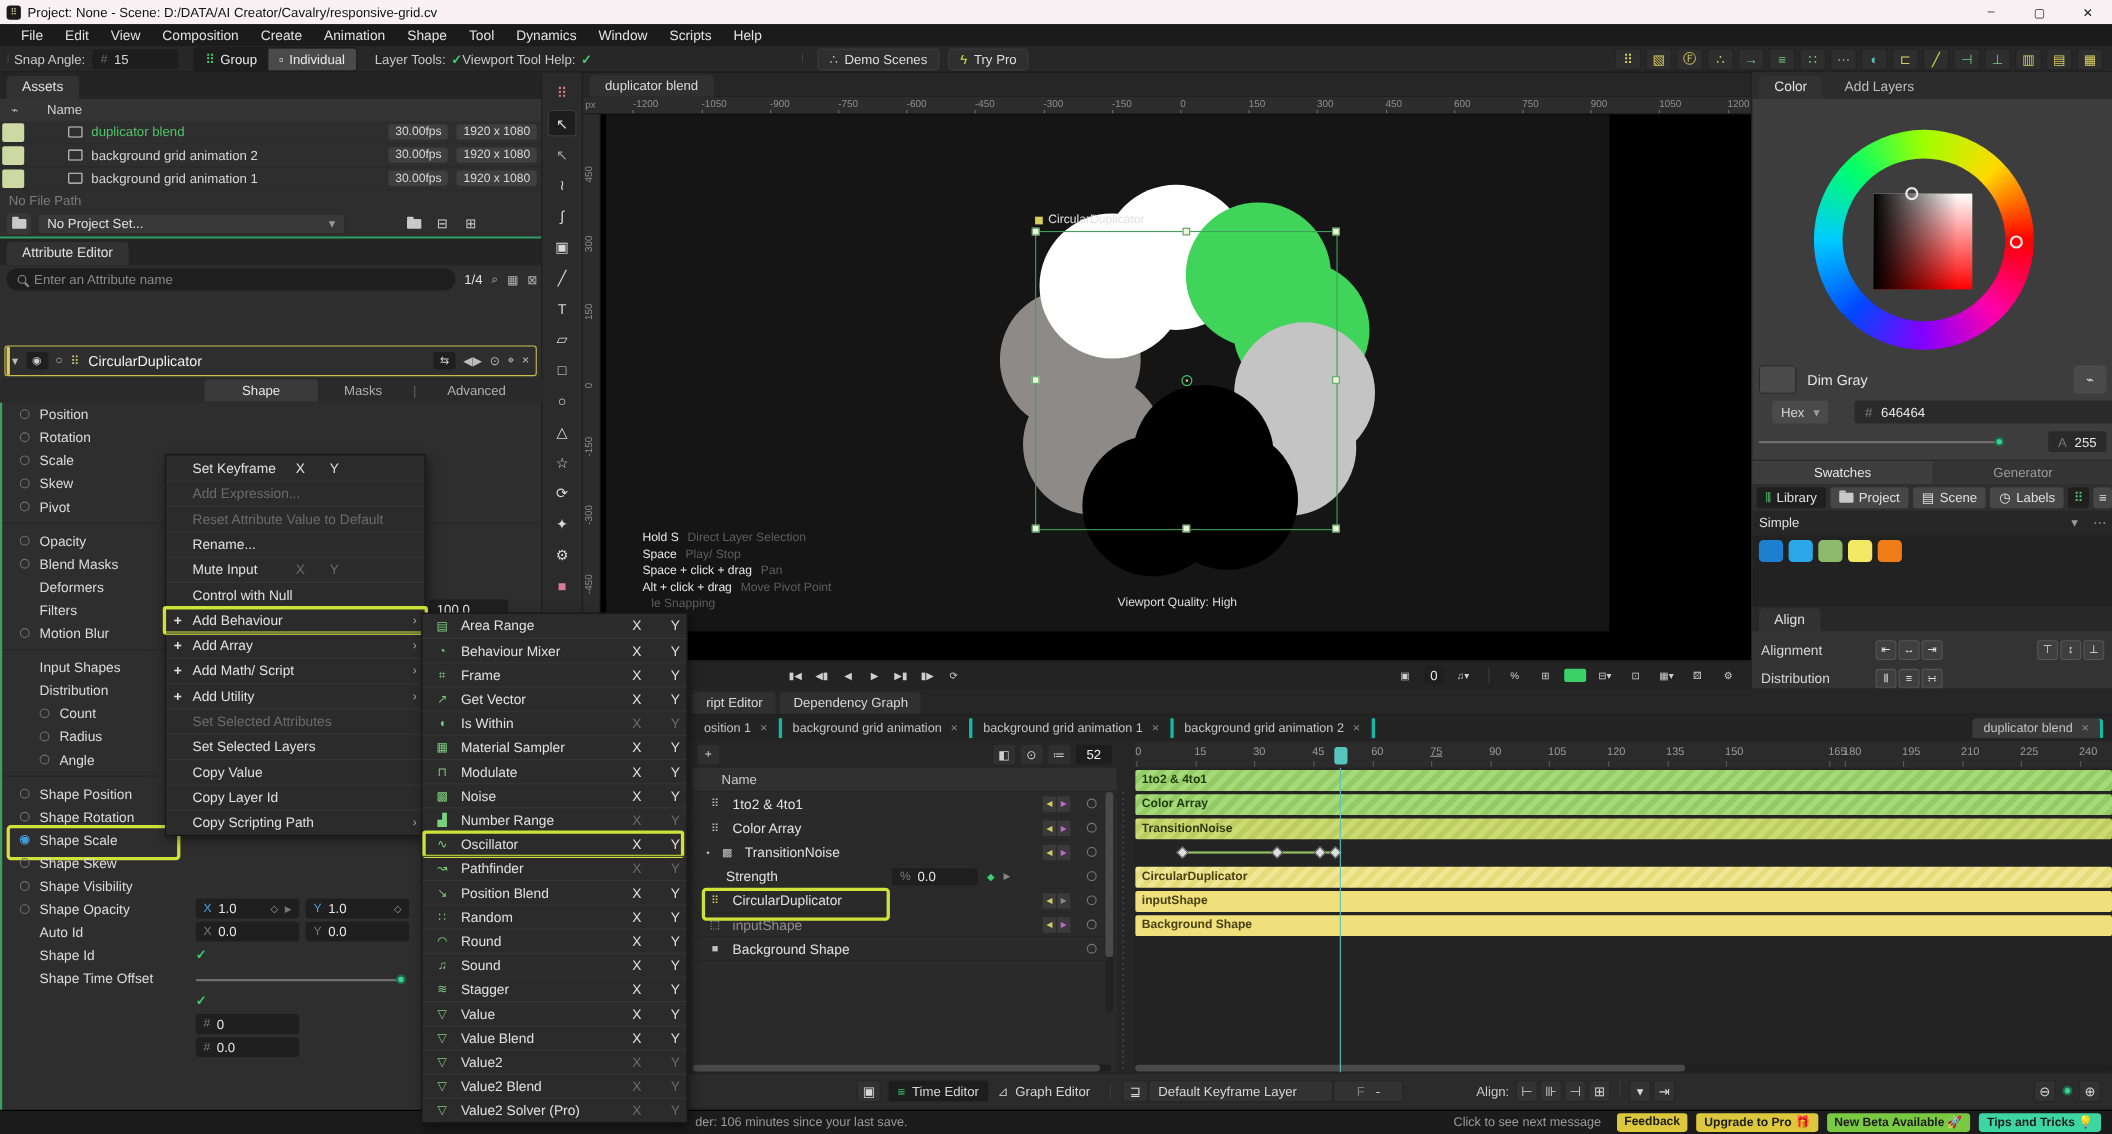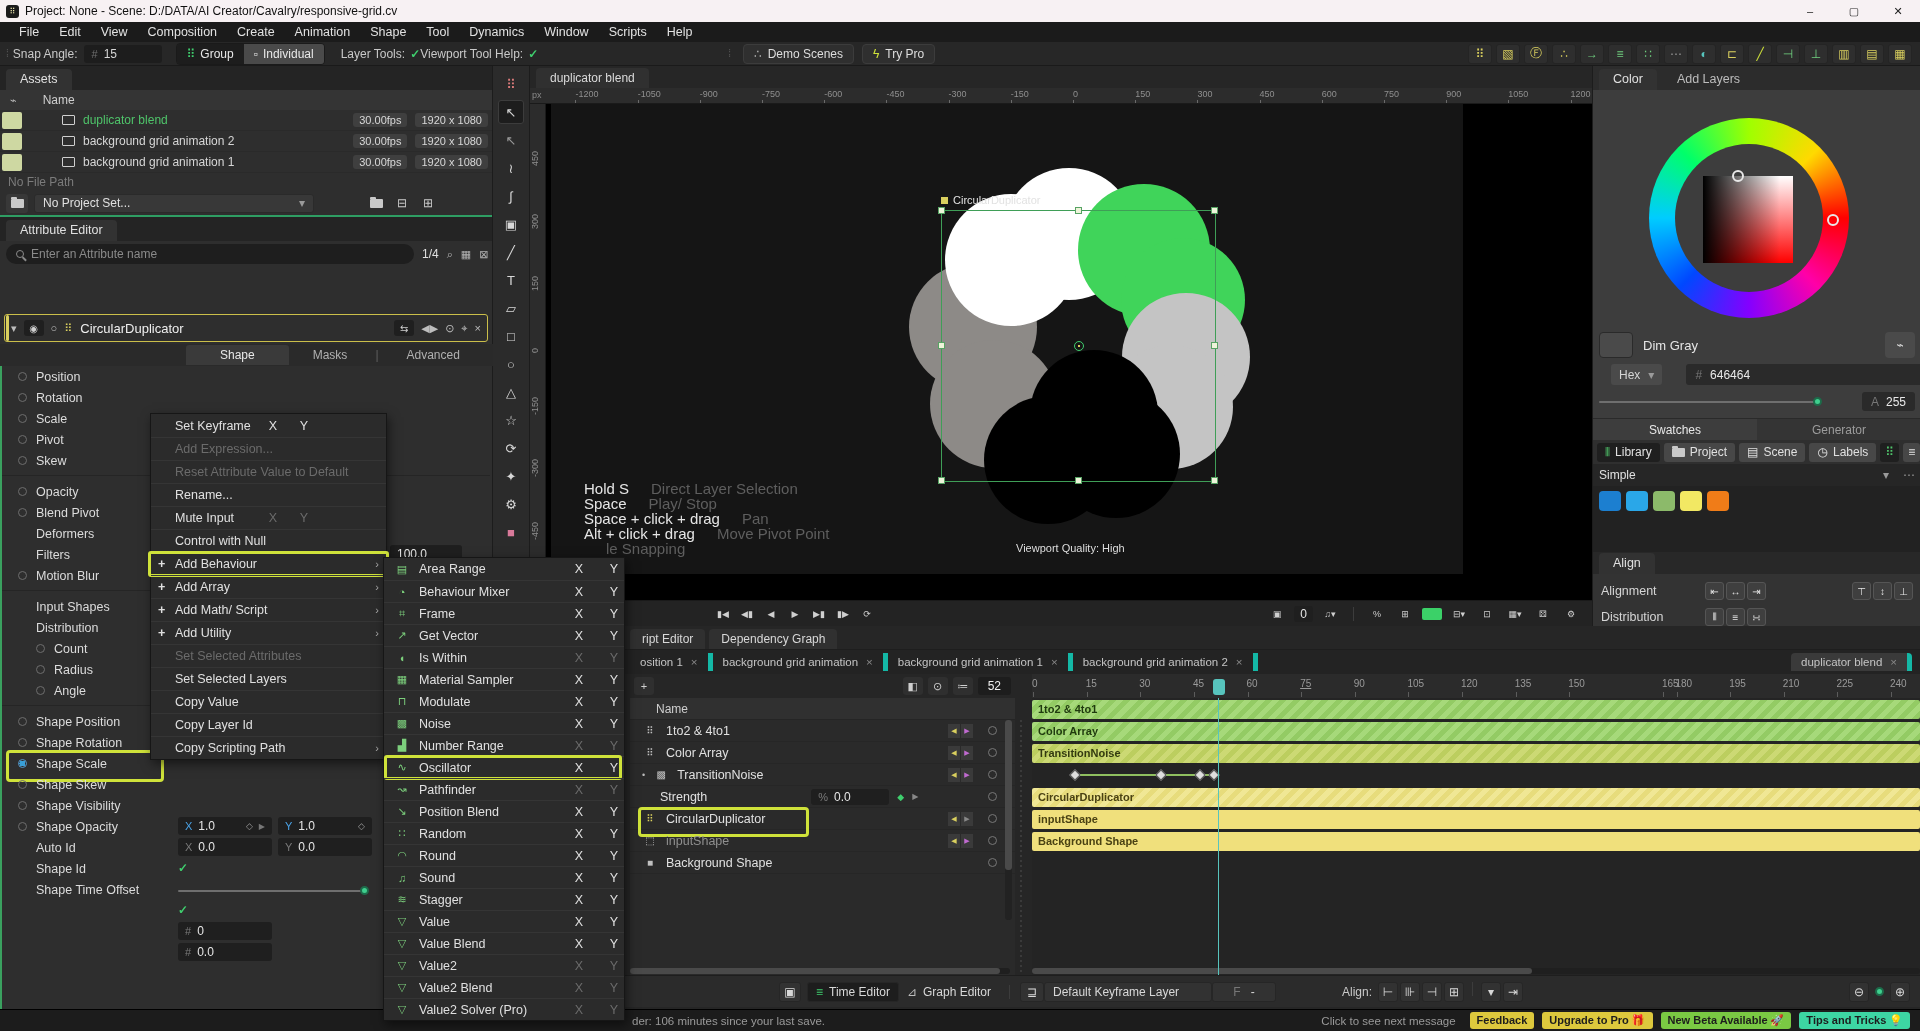--- a/index.html
+++ b/index.html
@@ -107,32 +107,32 @@
   .htick::after{content:'';position:absolute;left:0;top:11px;width:1px;height:4px;background:#6a6a6a}
   .vtick{position:absolute;left:0px;font-size:9px;color:#8f8f8f;transform:rotate(-90deg);transform-origin:left top}
   #vp-canvas{position:absolute;left:16px;top:38px;width:1046px;height:496px;overflow:hidden;background:#000}
   #comp-bg{position:absolute;left:5px;top:-10px;width:912px;height:480px;background:#151515}
   #sel-box{position:absolute;border:1px solid #3f9e57}
   .handle{position:absolute;width:7px;height:7px;background:#eef4da;border:1px solid #57a364;margin:-4px}
   #sel-label{position:absolute;display:flex;gap:5px;align-items:center;font-size:11px;color:#e2e2e2}
   #sel-label i{width:7px;height:7px;background:#d9cf5e;display:inline-block}
   #pivot{position:absolute;width:10px;height:10px;border:1.5px solid #3fcf6e;border-radius:50%}
   #pivot::after{content:'';position:absolute;left:3px;top:3px;width:2px;height:2px;background:#d9cf5e}
-  .helpline{display:flex;gap:22px;font-size:15px;height:15px;align-items:flex-start}
+  .helpline{display:flex;gap:8px;font-size:11px;height:15px;align-items:flex-end}
   .helpline .k{color:#e6e6e6}.helpline .d{color:#5e5e5e}
   #vq{position:absolute;font-size:11px;color:#dedede}
   #playbar{position:absolute;left:0;top:534px;width:1062px;height:26px;background:#232323;border-top:1px solid #1a1a1a;display:flex;align-items:center;padding:0 10px}
   #playbar .ibtn{width:22px;height:18px;color:#cfcfcf;font-size:9px}
   .greenbtn{width:20px;height:12px;background:#3bd168;border-radius:2px}
   
   #bottom{left:493px;top:626px;width:1427px;height:383px;background:#262626}
   #ed-tabs{height:24px;background:#262626;border-bottom:1px solid #1e1e1e;display:flex;align-items:flex-end;padding-left:137px;gap:4px}
   .edtab{background:#303030;border-radius:4px 4px 0 0;padding:3px 12px;font-size:12px;color:#d8d8d8}
   #comp-tabs{height:24px;background:#232323;display:flex;align-items:center;padding-left:137px;color:#c4c4c4;font-size:11.5px}
-  .ctab{display:flex;align-items:flex-end;gap:8px;padding:3px 10px;border-right:5px solid #14b8a6}
+  .ctab{display:flex;align-items:flex-end;gap:8px;padding:3px 10px;border-right:3px solid #14b8a6}
   .ctab .x{color:#8a8a8a}
   .ctab.active{background:#3a3a3a;border-radius:4px 4px 0 0}
   #ctab-last{margin-left:auto;margin-right:8px}
   #tl-controls{position:absolute;left:137px;top:48px;width:385px;height:24px;display:flex;align-items:center;gap:5px;padding:0 4px}
   #tl-controls .ibtn{width:20px;height:18px;background:#2f2f2f;color:#cfcfcf;font-size:11px}
   #framebox{background:#1d1d1d;border-radius:3px;height:18px;padding:0 10px;display:flex;align-items:center;color:#f0f0f0}
   #name-head{position:absolute;left:137px;top:72px;width:385px;height:22px;background:#303030;border-bottom:1px solid #252525;display:flex;align-items:center;padding-left:26px;color:#cfcfcf}
   #tl-list{position:absolute;left:137px;top:94px;width:385px;height:255px;background:#2a2a2a}
   .trow{height:22px;display:flex;align-items:center;gap:8px;padding-left:12px;position:relative;font-size:12.5px;color:#e0e0e0;border-bottom:1px solid #262626}
   .trow .lic{width:16px;text-align:center;font-size:10px;color:#c0c0c0}
@@ -399,33 +399,33 @@
       <div class="arow">
       <span class="rad"></span>
       <span>Rotation</span>
     </div>
       <div class="arow">
       <span class="rad"></span>
       <span>Scale</span>
     </div>
       <div class="arow">
       <span class="rad"></span>
+      <span>Skew</span>
+    </div>
+      <div class="arow">
+      <span class="rad"></span>
       <span>Pivot</span>
     </div>
+      <div class="arow sep">
+      <span class="rad"></span>
+      <span>Opacity</span>
+    </div>
       <div class="arow">
       <span class="rad"></span>
-      <span>Skew</span>
-    </div>
-      <div class="arow sep">
-      <span class="rad"></span>
-      <span>Opacity</span>
-    </div>
-      <div class="arow">
-      <span class="rad"></span>
-      <span>Blend Pivot</span>
+      <span>Blend Masks</span>
     </div>
       <div class="arow noradio">
       <span class="rad"></span>
       <span>Deformers</span>
     </div>
       <div class="arow noradio">
       <span class="rad"></span>
       <span>Filters</span>
     </div>
       <div class="arow">

